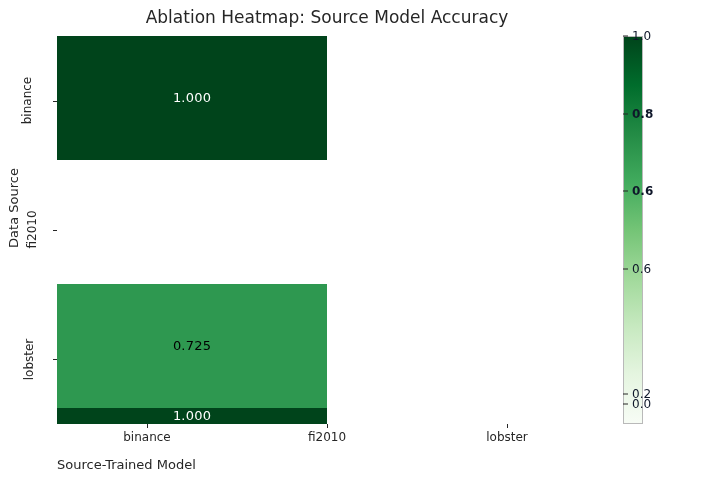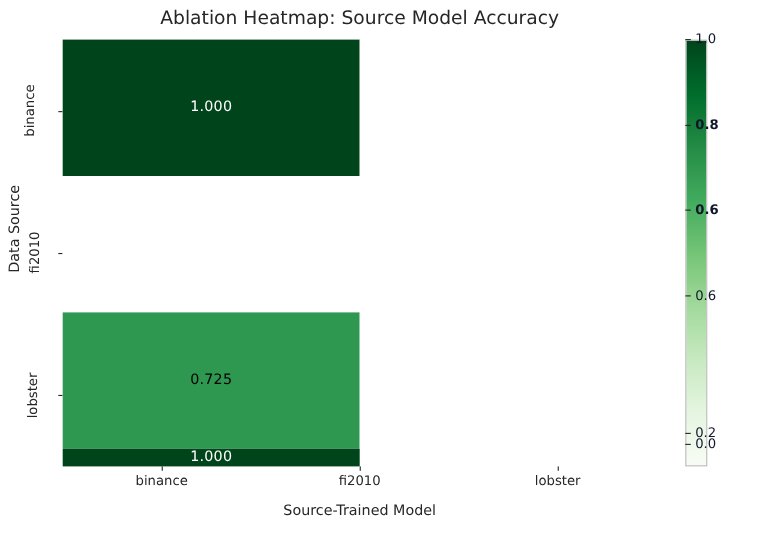--- a/index.html
+++ b/index.html
@@ -118,21 +118,21 @@
     line-height: 15px;
     color: #262626;
     margin-top: 2px;
     white-space: nowrap;
   }
   #x-axis-label {
     position: absolute;
     left: 57px;
     top: 457px;
     width: 540px;
-    text-align: center;
+    text-align: left;
     font-size: 13px;
     line-height: 16px;
     color: #262626;
     white-space: nowrap;
   }
 
   
   #colorbar-wrap {
     position: absolute;
     left: 623px;

